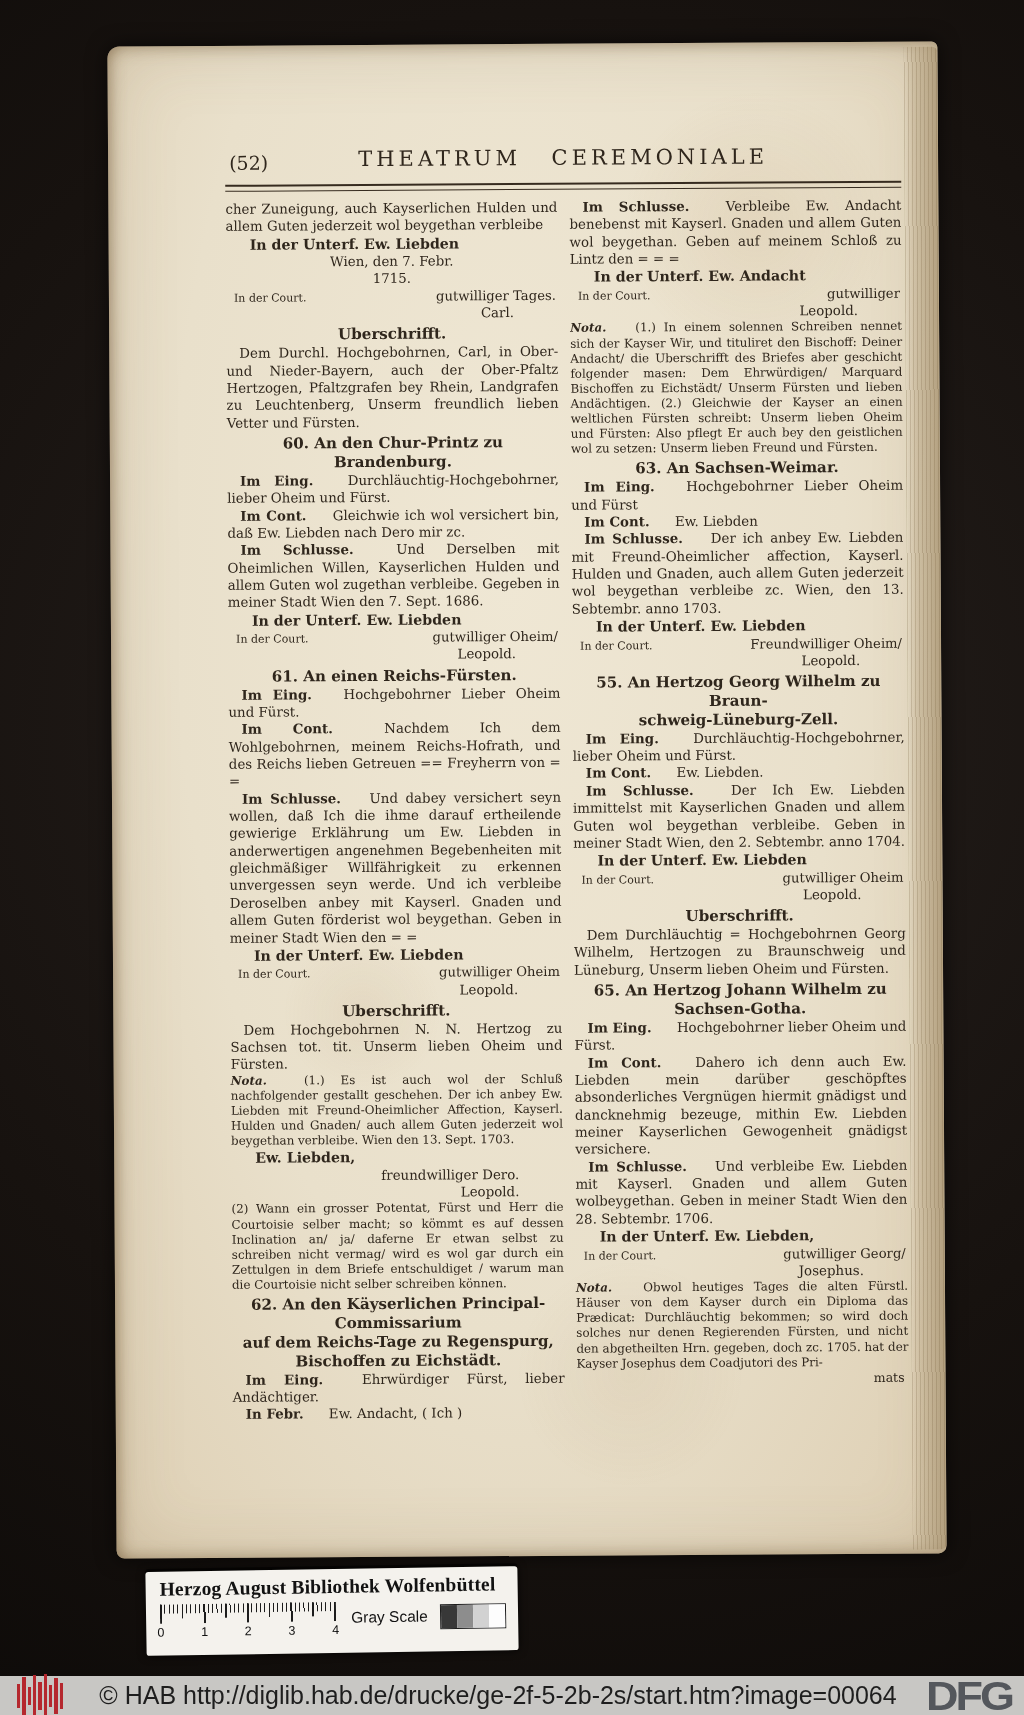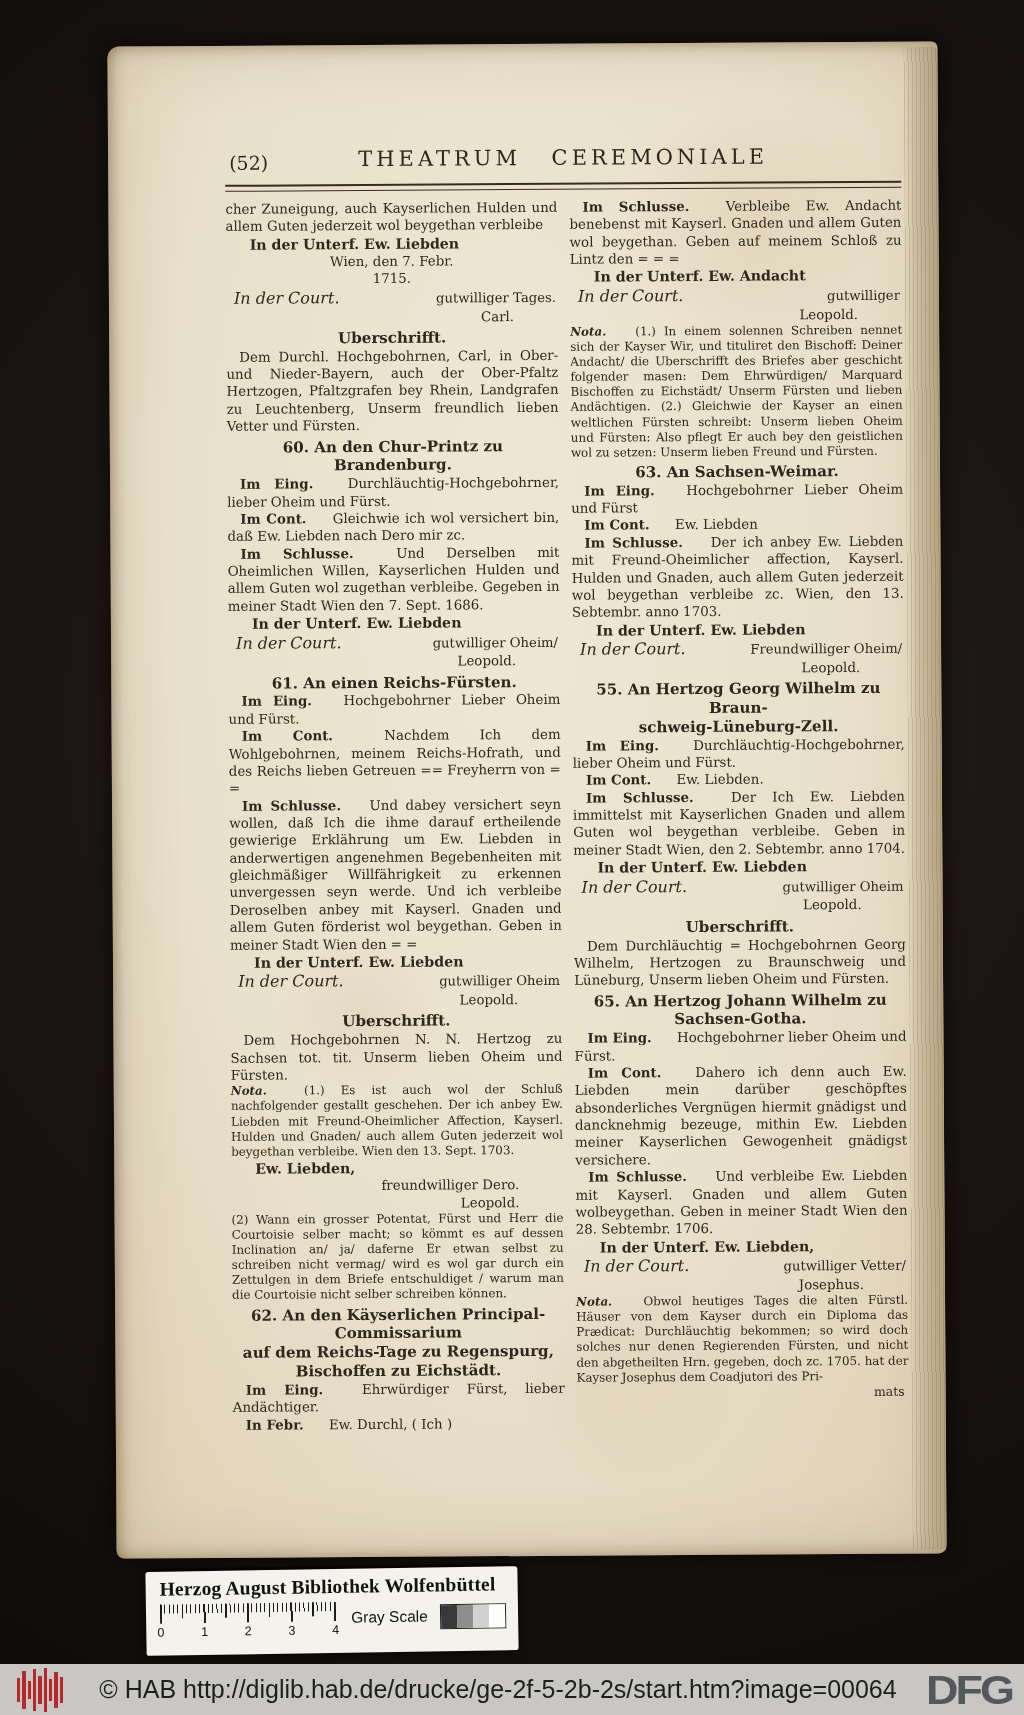--- a/index.html
+++ b/index.html
@@ -38,21 +38,21 @@
   .blk .lead{font-weight:bold;margin-right:21px;}
   .blk-body{text-align:justify;text-indent:13px;}
   .blk-body-noindent{text-align:justify;}
   .blk-heading{text-align:center;font-weight:bold;font-size:15.1px;line-height:1.25;margin-top:3px;text-indent:0;}
   .blk-headsub{text-align:center;font-weight:bold;font-size:15.1px;line-height:1.25;text-indent:0;}
   .blk-center{text-align:center;}
   .blk-indent{padding-left:24px;font-weight:600;font-size:14.2px;}
   .blk-right{text-align:right;padding-right:44px;}
   .blk-catch{text-align:right;padding-right:4px;font-size:12.5px;}
   .blk-sigrow{display:flex;justify-content:space-between;align-items:baseline;padding:0 2px 0 8px;}
-  .blk-sigrow .left{font-style:italic;font-size:16px;}
+  .blk-sigrow .left{font-size:11px;}
   .blk-sigrow .right{font-size:13.2px;}
   .blk-nota{font-size:11.9px;line-height:1.27;text-align:justify;}
   .blk-nota .lead{font-style:italic;font-weight:bold;}
   
   .footer-card{position:absolute;left:146px;top:1569px;width:372px;height:84px;box-sizing:border-box;
     background:#f4f2ed;border-radius:3px;transform:rotate(-0.9deg);padding:7px 12px 0 14px;
     box-shadow:0 0 8px rgba(0,0,0,.8), 0 -3px 0 rgba(0,0,0,.55);
     font-family:"Liberation Serif", serif;}
   .card-title{font-weight:bold;font-size:19.5px;color:#121212;white-space:nowrap;letter-spacing:.2px;}
   .card-row{display:flex;align-items:flex-start;margin-top:4px;gap:12px;}
@@ -63,21 +63,21 @@
       repeating-linear-gradient(90deg,#1c1c1c 0 1.5px,transparent 1.5px 21.75px),
       repeating-linear-gradient(90deg,#1c1c1c 0 1px,transparent 1px 4.35px);
     background-size:100% 19px,100% 14px,100% 9px;background-repeat:no-repeat;background-position:top left;}
   .nums{display:flex;justify-content:space-between;width:182px;margin-left:-3px;margin-top:2px;
     font-family:"Liberation Sans",sans-serif;font-size:12.5px;color:#121212;}
   .gs-label{font-family:"Liberation Sans",sans-serif;font-size:15.5px;color:#121212;margin-top:7px;white-space:nowrap;}
   .gs-patches{display:flex;border:1.5px solid #1c1c1c;height:23px;width:82px;margin-top:4px;background:#fff;}
   .gs-patches .p{flex:1;}
   .p1{background:#383838;} .p2{background:#8d8d8d;} .p3{background:#d2d2d2;} .p4{background:#fdfdfd;}
   
-  .bottom-bar{position:absolute;left:0;bottom:0;width:1024px;height:51px;
+  .bottom-bar{position:absolute;left:0;bottom:0;width:1024px;height:39px;
     background:var(--bar,#c8c7c4);display:flex;align-items:center;}
   .hab-logo{display:flex;align-items:center;justify-content:center;gap:2px;height:44px;width:60px;margin-left:10px;}
   .hab-logo i{display:block;background:var(--hab-red,#b5282e);width:3px;}
   .hab-logo i:nth-child(1){height:24px;} .hab-logo i:nth-child(2){height:38px;width:4px;}
   .hab-logo i:nth-child(3){height:18px;} .hab-logo i:nth-child(4){height:42px;}
   .hab-logo i:nth-child(5){height:28px;width:4px;} .hab-logo i:nth-child(6){height:44px;}
   .hab-logo i:nth-child(7){height:22px;} .hab-logo i:nth-child(8){height:36px;width:4px;}
   .hab-logo i:nth-child(9){height:26px;}
   .url{flex:1;text-align:center;font-family:"Liberation Sans",sans-serif;font-size:25px;color:#1e1e1e;}
   .dfg{font-family:"Liberation Sans",sans-serif;font-weight:bold;font-size:45px;line-height:1;
@@ -293,21 +293,21 @@
             </div>
             <div class="blk blk-body">
               <span class="lead">Im Eing.</span>
               
               <span class="txt">Ehrwürdiger Fürst, lieber Andächtiger.</span>
               
             </div>
             <div class="blk blk-body">
               <span class="lead">In Febr.</span>
               
-              <span class="txt">Ew. Durchl, ( Ich )</span>
+              <span class="txt">Ew. Andacht, ( Ich )</span>
               
             </div>
           </div>
         <div class="col">
 
         <div class="blk blk-body">
               <span class="lead">Im Schlusse.</span>
               
               <span class="txt">Verbleibe Ew. Andacht benebenst mit Kayserl. Gnaden und allem Guten wol beygethan. Geben auf meinem Schloß zu Lintz den = = =</span>
               
@@ -471,21 +471,21 @@
             <div class="blk blk-indent">
               
               
               <span class="txt">In der Unterf. Ew. Liebden,</span>
               
             </div>
             <div class="blk blk-sigrow">
 
               <span class="left">In der Court.</span>
 
-              <span class="right">gutwilliger Vetter/</span>
+              <span class="right">gutwilliger Georg/</span>
             </div>
             <div class="blk blk-right">
               
               
               <span class="txt">Josephus.</span>
               
             </div>
             <div class="blk blk-nota">
               <span class="lead">Nota.</span>
               

